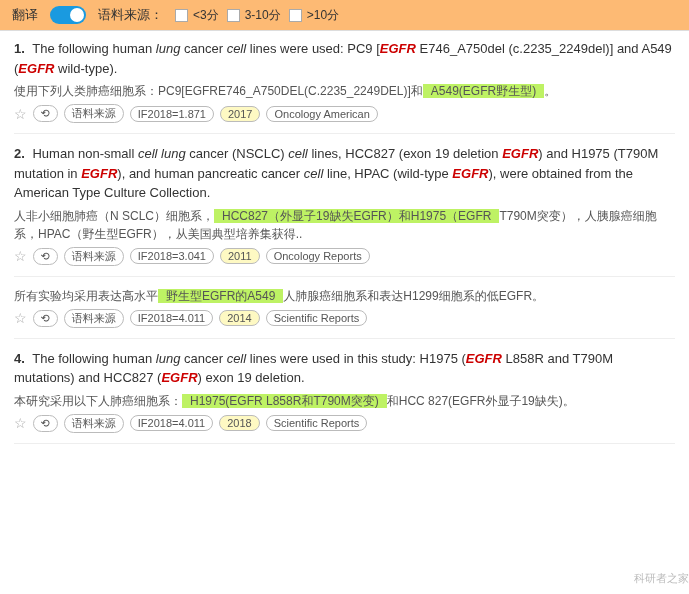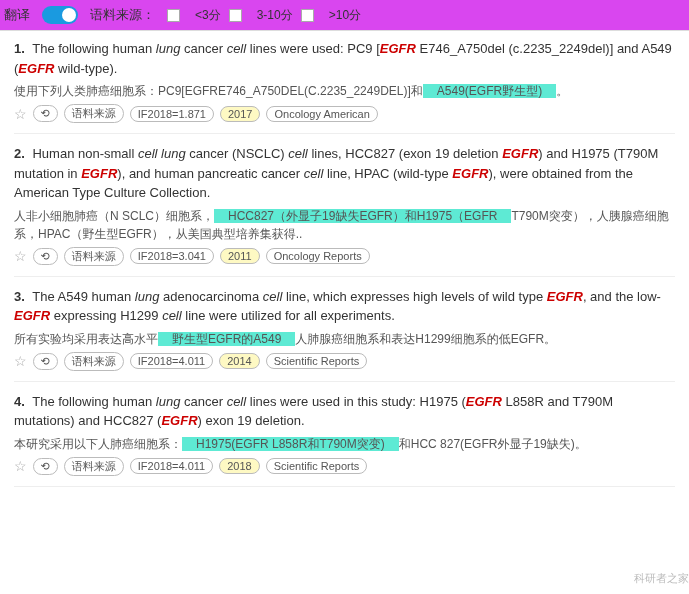--- a/index.html
+++ b/index.html
@@ -9,22 +9,22 @@
       background: #fff;
       color: #333;
       width: 689px;
       min-height: 594px;
       overflow-x: hidden;
     }
 
     .top-bar {
       display: flex;
       align-items: center;
-      padding: 6px 4px;
-      background: #d946ef;
+      padding: 6px 12px;
+      background: #fdba74;
       border-bottom: 1px solid #ddd;
       gap: 12px;
     }
 
     .toggle-label {
       font-size: 13px;
       color: #333;
     }
 
     .toggle-switch {
@@ -54,21 +54,21 @@
 
     .filter-options {
       display: flex;
       align-items: center;
       gap: 8px;
     }
 
     .filter-option {
       display: flex;
       align-items: center;
-      gap: 15px;
+      gap: 5px;
       font-size: 12px;
     }
 
     .checkbox-box {
       width: 13px;
       height: 13px;
       border: 1px solid #aaa;
       background: #fff;
       display: inline-block;
     }
@@ -97,22 +97,22 @@
     }
 
     .result-cn {
       font-size: 12px;
       color: #555;
       line-height: 1.5;
       margin-bottom: 4px;
     }
 
     .highlight-box {
-      background: #5eead4;
-      padding: 0 14px;
+      background: #bef264;
+      padding: 0 8px;
     }
 
     em.italic-bold {
       font-style: italic;
       font-weight: bold;
       color: #c00;
       text-align: center;
     }
 
     em.italic-only {
@@ -223,24 +223,20 @@
       <span class="star-icon">☆</span>
       <span class="meta-tag">⟲</span>
       <span class="meta-tag source">语料来源</span>
       <span class="meta-tag if">IF2018=3.041</span>
       <span class="meta-tag year">2011</span>
       <span class="meta-tag journal">Oncology Reports</span>
     </div>
   </div>
 
   <div class="result-item">
-    <div class="result-en">
-      <span class="result-number">3.</span>
-      The A549 human <em class="italic-only">lung</em> adenocarcinoma <em class="italic-only">cell</em> line, which expresses high levels of wild type <em class="italic-bold">EGFR</em>, and the low-<em class="italic-bold">EGFR</em> expressing H1299 <em class="italic-only">cell</em> line were utilized for all experiments.
-    </div>
     <div class="result-cn">
       所有实验均采用表达高水平<span class="highlight-box">野生型EGFR的A549</span>人肺腺癌细胞系和表达H1299细胞系的低EGFR。
     </div>
     <div class="meta-row">
       <span class="star-icon">☆</span>
       <span class="meta-tag">⟲</span>
       <span class="meta-tag source">语料来源</span>
       <span class="meta-tag if">IF2018=4.011</span>
       <span class="meta-tag year">2014</span>
       <span class="meta-tag journal">Scientific Reports</span>

